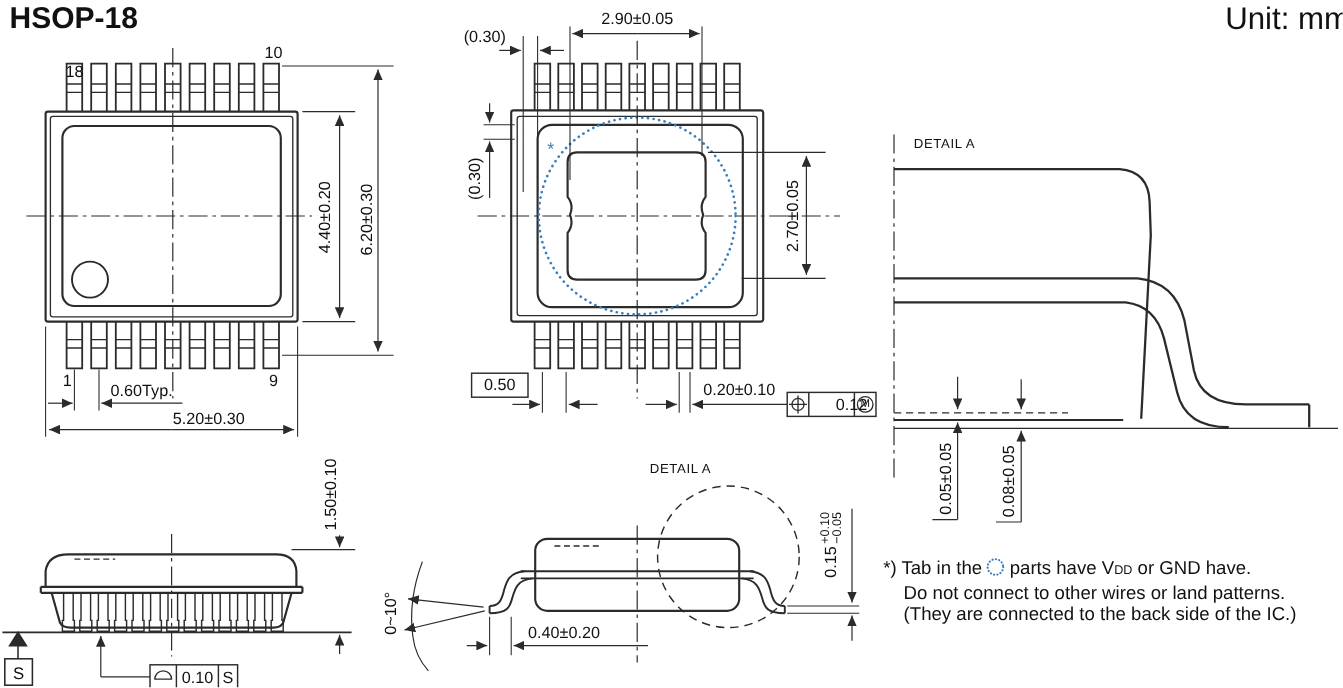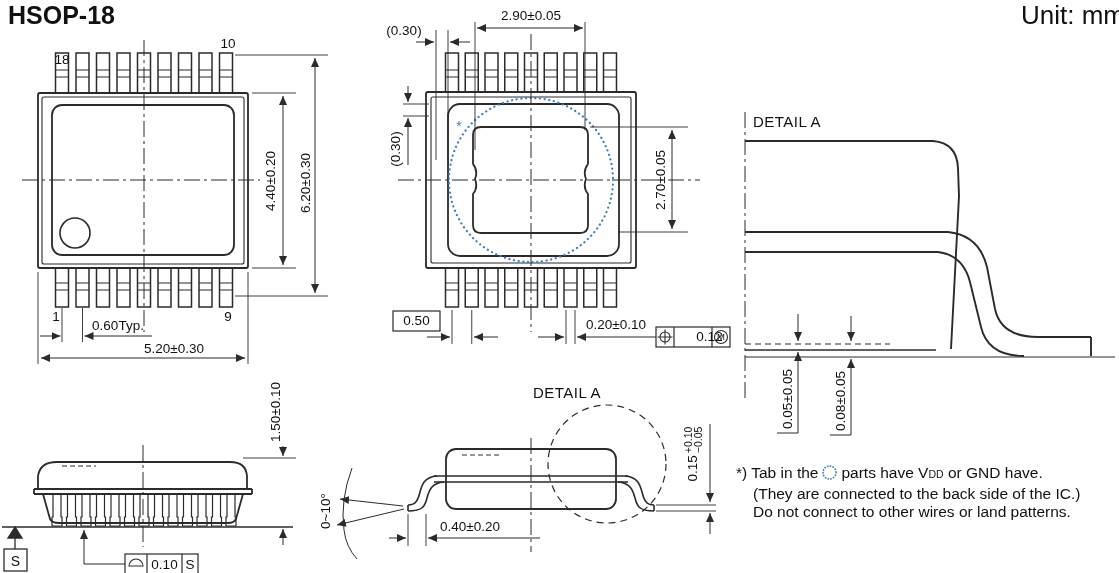--- a/index.html
+++ b/index.html
@@ -4,21 +4,21 @@
 <style>
   html,body{margin:0;padding:0;background:#ffffff;}
   #canvas{position:relative;width:1119px;height:573px;background:#ffffff;overflow:hidden;
           font-family:"Liberation Sans",sans-serif;color:#111;}
   #linework{position:absolute;left:0;top:0;}
   .lbl{position:absolute;white-space:nowrap;font-size:13.5px;color:#111;
        transform:translate(-50%,-50%);line-height:1;}
   .rot{transform:translate(-50%,-50%) rotate(-90deg);}
   .title{font-size:25px;font-weight:bold;transform:none;}
   .unit{font-size:26px;transform:none;}
-  .detail{font-size:15px;letter-spacing:.5px;}
+  .detail{font-size:11px;letter-spacing:.5px;}
   .note{position:absolute;left:736px;top:464px;font-size:15.5px;line-height:18px;transform:none;}
   .note .ind{padding-left:17px;display:block;}
   .subdd{font-size:10.5px;}
   .star{color:#4a7fb5;font-size:15px;}
   .fcfsym{font-size:13.5px;}
   .tolstack{display:inline-flex;flex-direction:column;font-size:10.5px;line-height:10px;
             vertical-align:middle;margin-left:2px;}
   .s015wrap{display:inline-flex;align-items:center;}
   .dotcircle{display:inline-block;vertical-align:-3px;margin:0 3px;}
 </style>
@@ -211,17 +211,17 @@
       </span>
     </span>
   </div>
 
   <div class="note">
     <span>
       <span>*) Tab in the</span><span class="dotcircle"><svg width="17" height="17">
             <circle cx="8.5" cy="8.5" r="6.5" fill="none" stroke="#3a7dbf" stroke-width="1.8" stroke-dasharray="0.1 2.7" stroke-linecap="round"></circle>
           </svg></span><span>parts have V</span><span class="subdd">DD</span><span> or GND have.</span>
     </span>
+    <span class="ind">Do not connect to other wires or land patterns.</span>
     <span class="ind">(They are connected to the back side of the IC.)</span>
-    <span class="ind">Do not connect to other wires or land patterns.</span>
   </div>
 
 </div>
 
 </body></html>

